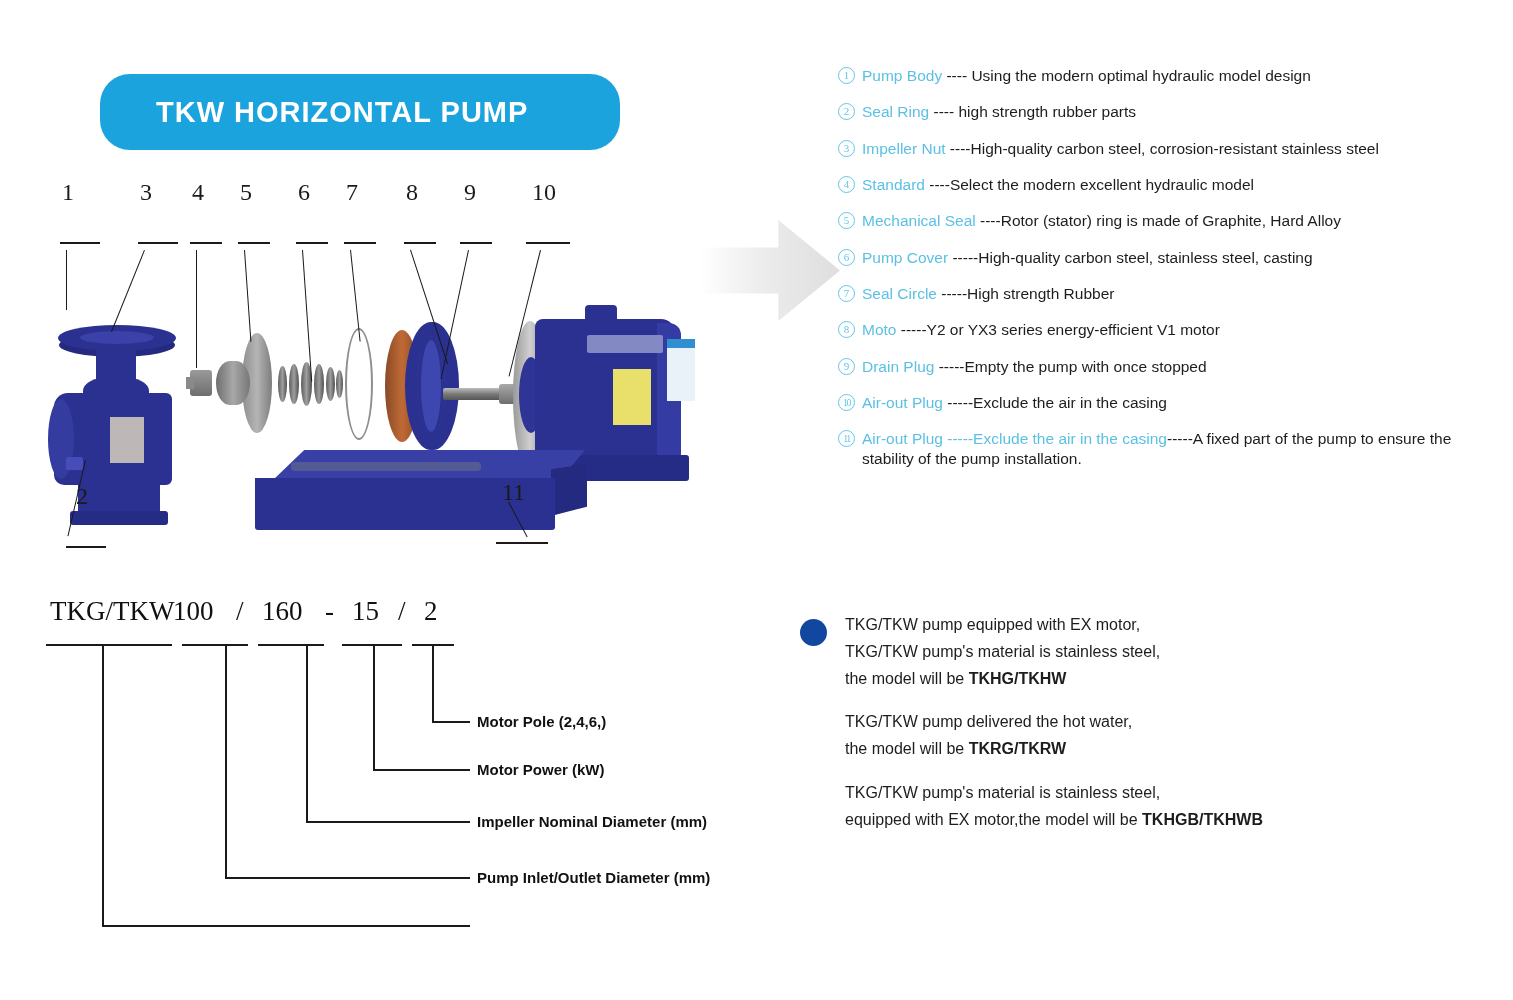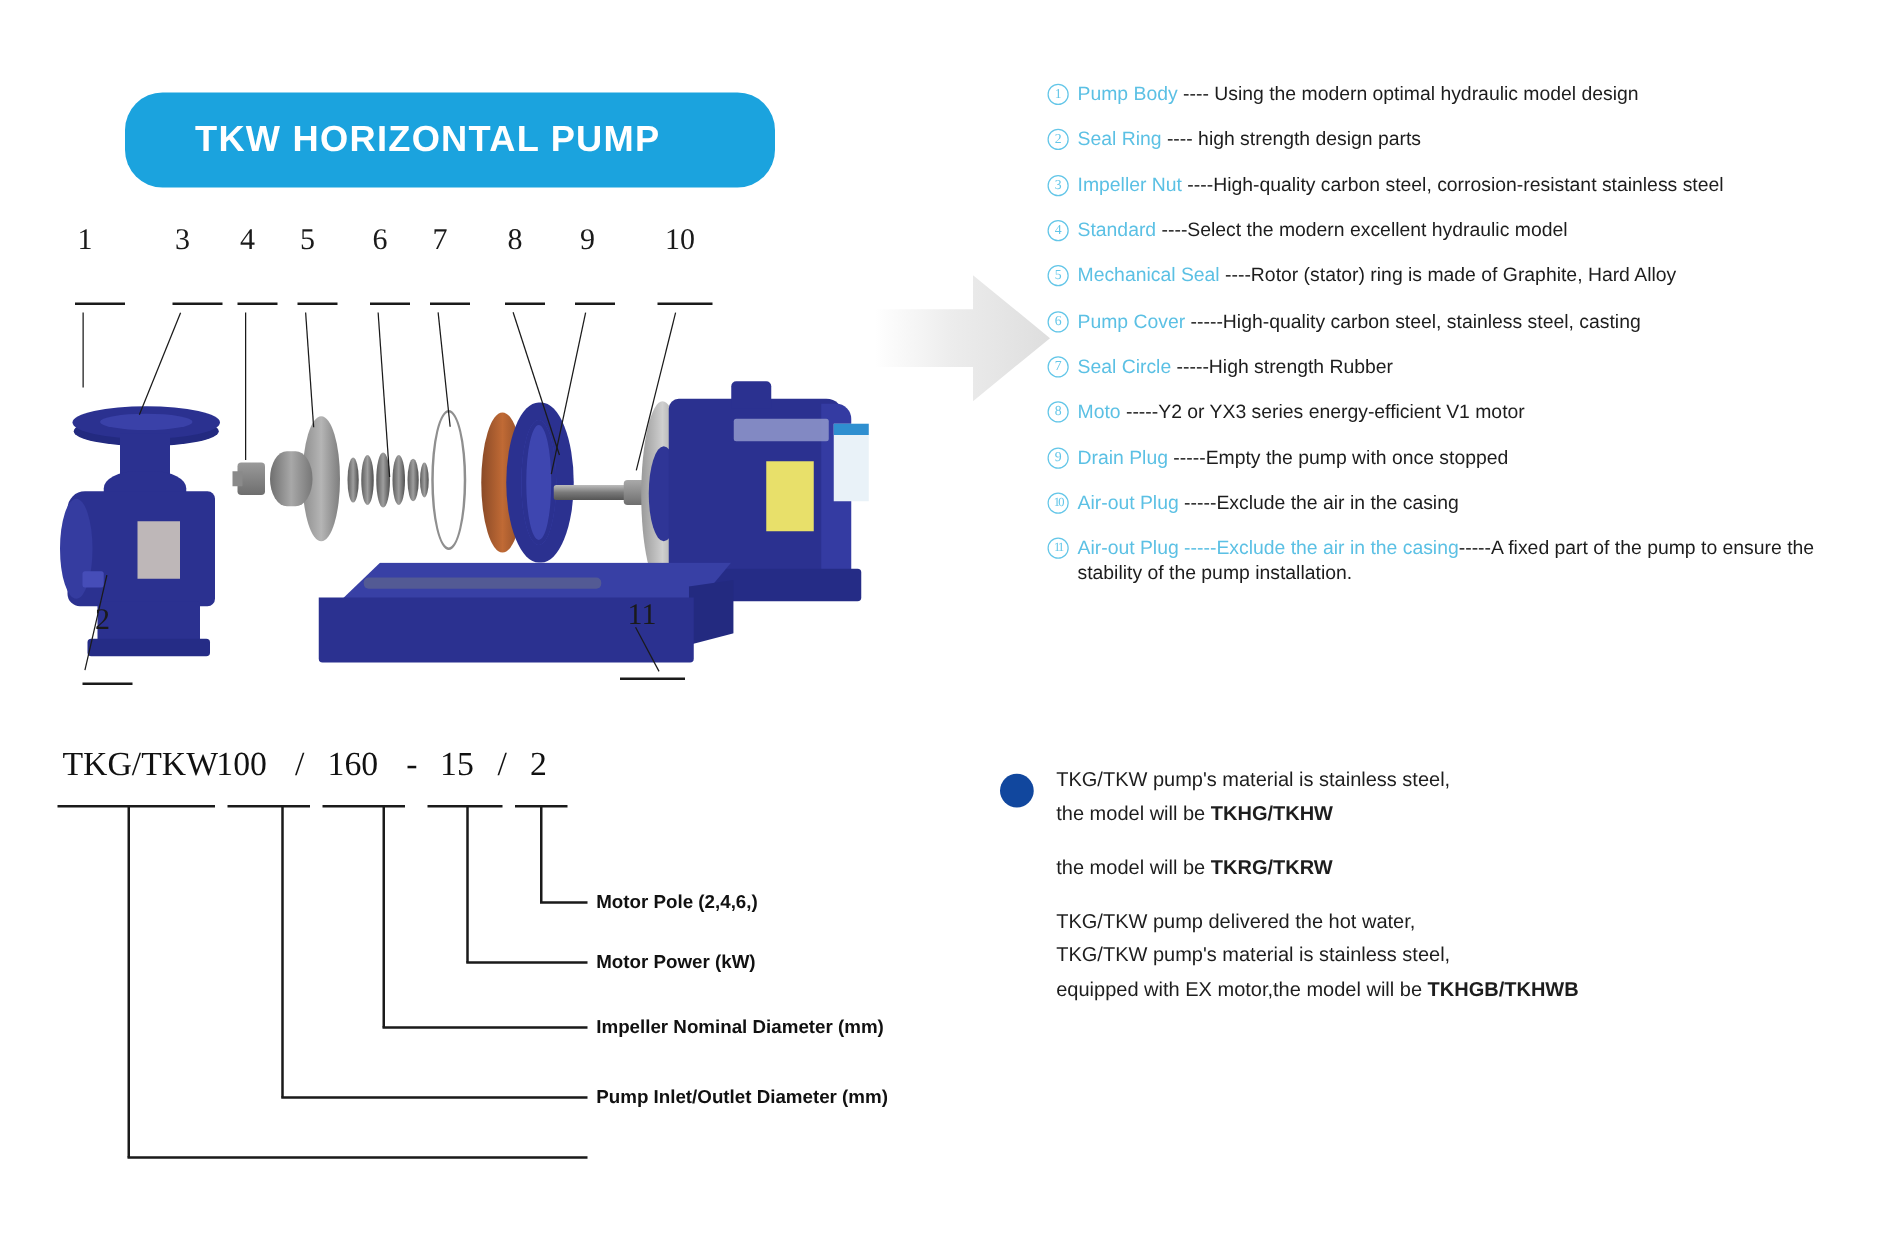--- a/index.html
+++ b/index.html
@@ -377,21 +377,21 @@
     <div class="legend-item">
       <div class="circ">1</div>
       <div class="txtwrap">
         <span class="part">Pump Body</span><span class="desc"> ---- </span><span class="desc">Using the modern optimal hydraulic model design</span>
       </div>
     </div>
 
     <div class="legend-item">
       <div class="circ">2</div>
       <div class="txtwrap">
-        <span class="part">Seal Ring</span><span class="desc"> ---- </span><span class="desc">high strength design parts</span>
+        <span class="part">Seal Ring</span><span class="desc"> ---- </span><span class="desc">high strength rubber parts</span>
       </div>
     </div>
 
     <div class="legend-item">
       <div class="circ">3</div>
       <div class="txtwrap">
         <span class="part">Impeller Nut</span><span class="desc"> ----</span><span class="desc">High-quality carbon steel, corrosion-resistant stainless steel</span>
       </div>
     </div>
 
@@ -490,34 +490,37 @@
     <div class="mlabel" style="left:437px; top:116px;">Motor Pole (2,4,6,)</div>
     <div class="mlabel" style="left:437px; top:164px;">Motor Power  (kW)</div>
     <div class="mlabel" style="left:437px; top:216px;">Impeller Nominal Diameter (mm)</div>
     <div class="mlabel" style="left:437px; top:272px;">Pump Inlet/Outlet Diameter (mm)</div>
   </div>
 
   <div id="notes">
     <div id="notes-dot"></div>
     <div id="notes-body">
 
+      <div class="note-line tight">
+        <span>TKG/TKW pump equipped with EX motor,</span>
+      </div>
 
       <div class="note-line tight">
         <span>TKG/TKW pump's material is stainless steel,</span>
       </div>
       <div class="note-line">
         <span>the model will be </span><span class="code">TKHG/TKHW</span>
       </div>
 
+      <div class="note-line tight">
+        <span>TKG/TKW pump delivered the hot water,</span>
+      </div>
       <div class="note-line">
         <span>the model will be </span><span class="code">TKRG/TKRW</span>
       </div>
-      <div class="note-line tight">
-        <span>TKG/TKW pump delivered the hot water,</span>
-      </div>
 
       <div class="note-line tight">
         <span>TKG/TKW pump's material is stainless steel,</span>
       </div>
       <div class="note-line">
         <span>equipped with EX motor,the model will be </span><span class="code">TKHGB/TKHWB</span>
       </div>
 
     </div>
   </div>

